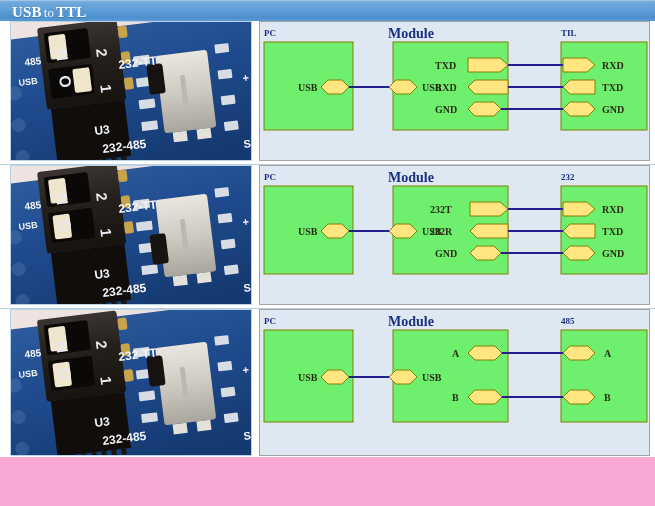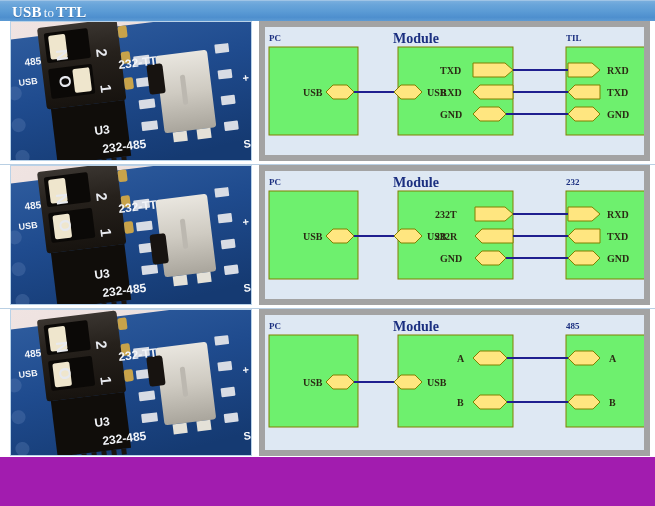--- a/index.html
+++ b/index.html
@@ -12,21 +12,21 @@
     width: 655px;
     height: 506px;
     font-family: "Liberation Serif", "DejaVu Serif", serif;
     overflow: hidden;
   }
 
   .page {
     position: relative;
     width: 655px;
     height: 506px;
-    background: #a21caf;
+    background: #f9a8d4;
     box-sizing: border-box;
   }
 
   
   .section {
     position: relative;
     width: 655px;
     box-sizing: border-box;
   }
 
@@ -94,21 +94,21 @@
   .pcb svg { display: block; }
 
   
   .diagram-wrap {
     position: absolute;
     left: 259px;
     top: 0px;
     width: 391px;
     height: 140px;
     background: #dee8f3;
-    border: 6px solid #a3a3a3;
+    border: 1px solid #a3a3a3;
     box-sizing: border-box;
     overflow: hidden;
   }
   .diagram-wrap.tall { height: 147px; }
   .diagram-wrap svg { display: block; }
 
   .divider {
     height: 1px;
     background: #b9cfe3;
     width: 655px;

